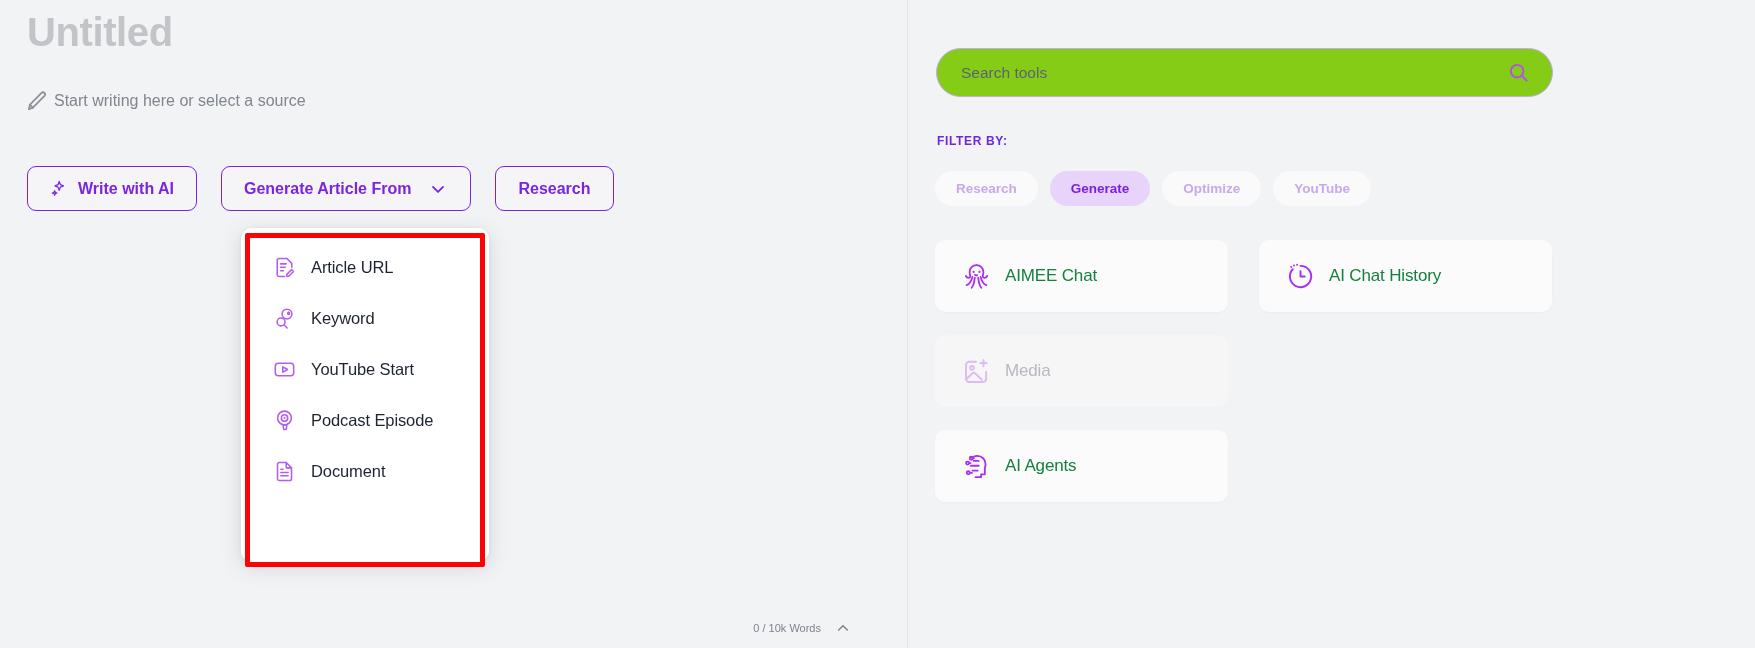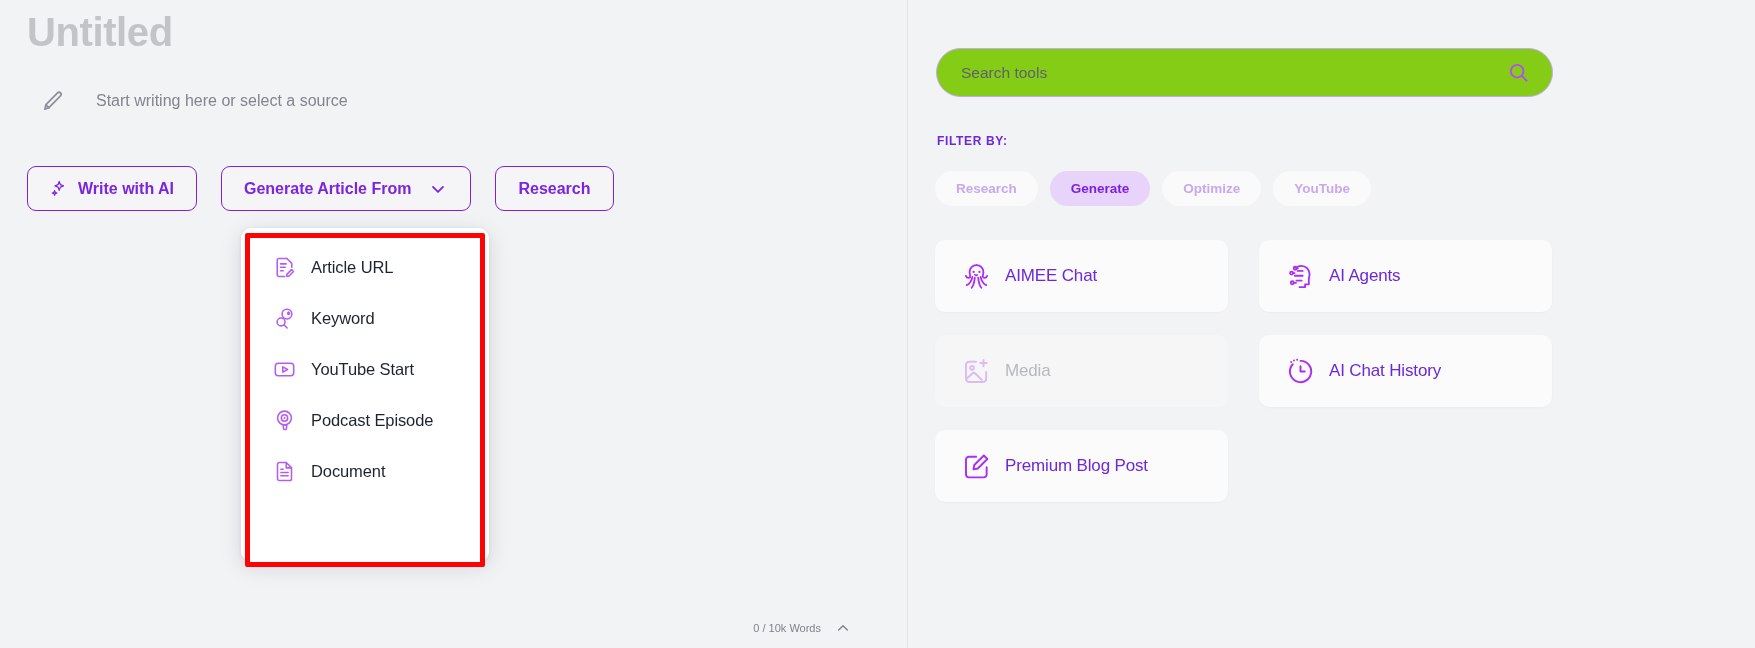--- a/index.html
+++ b/index.html
@@ -17,22 +17,22 @@
     width: 908px; height: 648px;
     background: #f2f3f5;
     flex: 0 0 908px;
   }
   .doc-title {
     position: absolute; left: 27px; top: 8px;
     font-size: 40px; font-weight: 700; color: #c2c4c8;
     letter-spacing: -0.4px; line-height: 48px;
   }
   .placeholder-row {
-    position: absolute; left: 40px; top: 88px;
-    display: flex; align-items: center; gap: 30px; text-align: right;
+    position: absolute; left: 24px; top: 88px;
+    display: flex; align-items: center; gap: 4px; text-align: right;
   }
   .pencil-icon { width: 26px; height: 26px; display: block; }
   .placeholder-text {
     font-size: 16px; color: #80858e; line-height: 20px;
   }
 
   .btn-row {
     position: absolute; left: 27px; top: 166px;
     display: flex; align-items: flex-start; gap: 24px;
   }
@@ -169,21 +169,21 @@
     box-shadow: 0 1px 2px rgba(20,20,30,0.03);
     height: 72px;
   }
   .tool-card.disabled {
     background: #f6f6f7;
     cursor: default;
     box-shadow: none;
   }
   .tool-icon { width: 29px; height: 29px; flex: 0 0 29px; display:block; }
   .tool-label {
-    font-size: 17px; color: #6d28d9; letter-spacing: -0.15px;
+    font-size: 17px; color: #15803d; letter-spacing: -0.15px;
   }
   .tool-card.disabled .tool-label { color: #b6b9c0; }
   .tool-card.disabled .tool-icon { opacity: 0.38; }
 </style>
 </head>
 <body>
 
 <div class="app">
 
   <div class="editor-pane">
@@ -354,29 +354,20 @@
             <path d="M20 12.4v5.7a2.6 2.6 0 0 1-2.6 2.6H5.9a2.6 2.6 0 0 1-2.6-2.6V6.6A2.6 2.6 0 0 1 5.9 4h5.7"></path>
             <circle cx="8.3" cy="9" r="1.5"></circle>
             <path d="M3.6 18.2l4.9-4.6a1.8 1.8 0 0 1 2.4 0l5.5 5.2"></path>
             <path d="M17.8 2.4v5.3"></path>
               <path d="M15.2 5h5.2"></path>
           </svg>
         </span>
         <span class="tool-label">Media</span>
       </div>
 
-      <div class="tool-card">
-        <span class="tool-icon">
-          <svg viewBox="0 0 24 24" fill="none" stroke="#ab2ff0" stroke-width="1.6" stroke-linecap="round" stroke-linejoin="round">
-            <path d="M20.4 12.6v6a2.4 2.4 0 0 1-2.4 2.4H5.7a2.4 2.4 0 0 1-2.4-2.4V6.3a2.4 2.4 0 0 1 2.4-2.4h6"></path>
-            <path d="M18.1 2.9l2.9 2.9-7.9 7.9-3.6.7.7-3.6z"></path>
-          </svg>
-        </span>
-        <span class="tool-label">Premium Blog Post</span>
-      </div>
 
       <div class="tool-card">
         <span class="tool-icon">
           <svg viewBox="0 0 24 24" fill="none" stroke="#ab2ff0" stroke-width="1.5" stroke-linecap="round" stroke-linejoin="round">
             <path d="M12.5 3.2c4 0 7 3 7 6.7 0 1.8-.6 3-.6 4.2v4.4h-3.1v2.3h-4.6"></path>
             <path d="M12.5 3.2c-1.6 0-3 .6-4.1 1.6"></path>
             <path d="M9.6 7.4h4.2"></path>
               <path d="M7.3 11.4h6.5"></path>
               <path d="M8.6 15.4h4.4"></path>
             <circle cx="7.6" cy="5.2" r="1.25"></circle>

